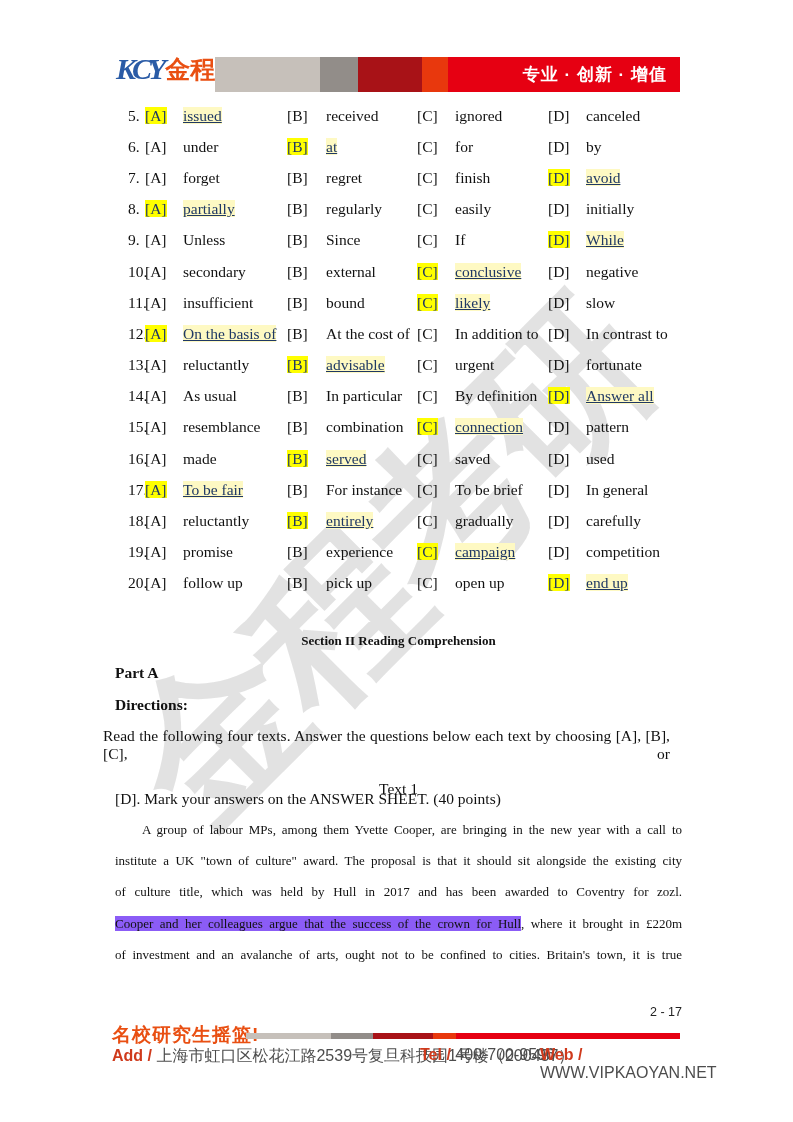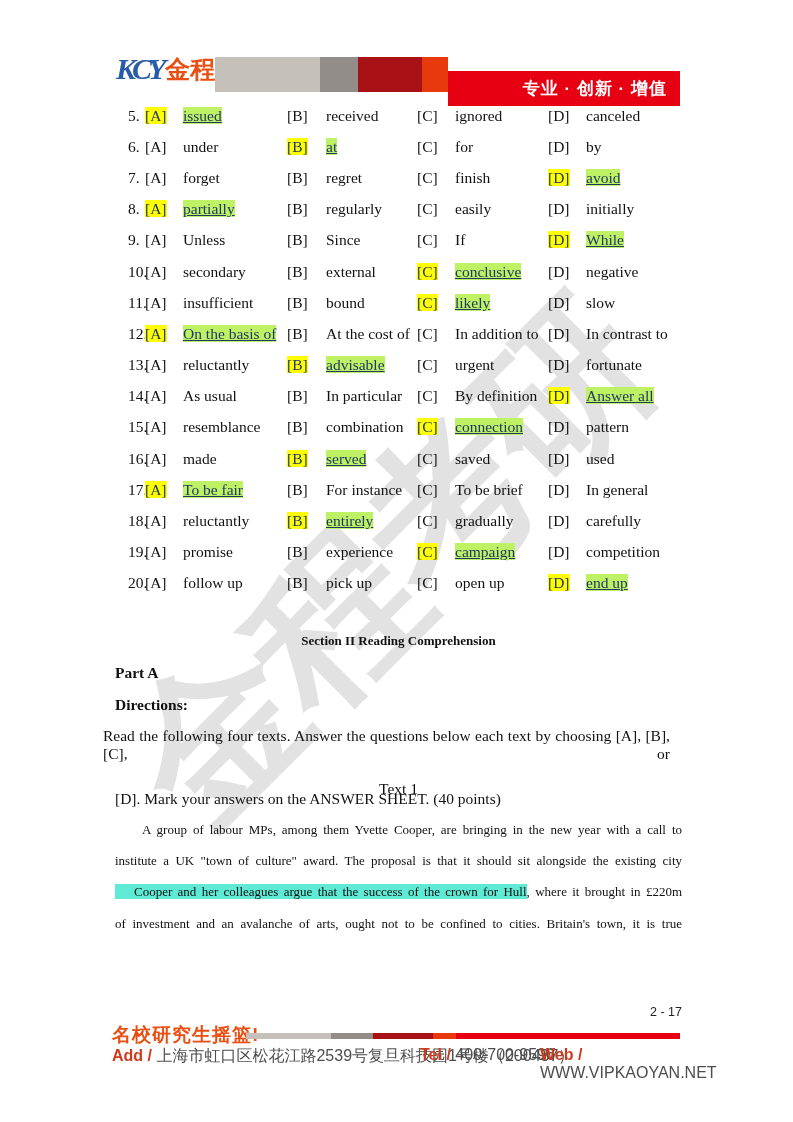--- a/index.html
+++ b/index.html
@@ -33,36 +33,36 @@
   .ans-row { display:flex; height:31.2px; align-items:center; }
   .cell { display:block; white-space:nowrap; }
   .c-num { width:30px; padding-left:13px; }
   .c-br  { width:38px; }
   .c-brB { width:39px; }
   .c-txtA { width:104px; }
   .c-txtB { width:91px; }
   .c-txtC { width:93px; }
   .c-txtD { flex:1; }
   .hl-br  { background:#ffff00; color:#1f3864; }
-  .hl-txt { background:#bef264; color:#1f3864; text-decoration:underline; }
+  .hl-txt { background:#fef9c3; color:#1f3864; text-decoration:underline; }
 
   
   .sec-title { position:absolute; left:115px; top:633px; width:567px; text-align:center;
                font-weight:bold; font-size:13px; }
   .part-a     { position:absolute; left:115px; top:664px; font-weight:bold; font-size:15.5px; }
   .directions-label { position:absolute; left:115px; top:696px; font-weight:bold; font-size:15.5px; }
   .dir-line1 { position:absolute; left:103px; top:727px; width:567px; font-size:15.5px;
                text-align:justify; text-align-last:justify; }
   .dir-line2 { position:absolute; left:115px; top:790px; width:567px; font-size:15.5px; }
   .text1-title { position:absolute; left:115px; top:780px; width:567px; text-align:center; font-size:15.5px; }
   .paragraph { position:absolute; left:115px; top:814px; width:567px; font-size:13px; }
   .para-line { height:31.2px; line-height:31.2px; text-align:justify; text-align-last:justify;
                white-space:nowrap; }
   .para-line.indent { padding-left:27px; }
-  .para-hl { background:#5eead4;padding-left:19px; }
+  .para-hl { background:#8b5cf6; }
 
   
   .page-num { position:absolute; left:600px; top:1005px; width:82px; text-align:right;
               font-family:"Liberation Sans","DejaVu Sans",sans-serif; font-size:12.5px; color:#222; }
   .ftr-slogan { position:absolute; left:112px; top:1022px;
                 font-family:"Liberation Sans","DejaVu Sans",sans-serif; font-weight:bold;
                 font-size:19px; color:#e94f12; letter-spacing:1px; }
   .ftr-bar { position:absolute; left:246px; top:1033px; width:434px; height:6px; display:flex; }
   .ftr-bar .seg { height:100%; }
   .ftr-bar .seg.last { flex:1; }
@@ -84,21 +84,21 @@
     <div class="hdr-logo">
       <span class="hdr-kcy">KCY</span>
       <span class="hdr-cn">金程考研</span>
     </div>
     <div class="hdr-bar">
 
     <div class="seg" style="background: rgb(198, 192, 186); width: 105px;"></div>
         <div class="seg" style="background: rgb(146, 141, 137); width: 38px;"></div>
         <div class="seg" style="background: rgb(168, 18, 23); width: 64px;"></div>
         <div class="seg" style="background: rgb(232, 56, 13); width: 26px;"></div>
-        <div class="seg last" style="background: rgb(230, 0, 18); margin-top: 14px;">
+        <div class="seg last" style="background: rgb(230, 0, 18);">
           <span class="hdr-banner-text">专业 · 创新 · 增值</span>
         </div>
       </div>
 
     <div class="answers">
         <div class="ans-row">
           <span class="cell c-num">5.</span>
           <span class="cell c-br"><span class="hl-br">[A]</span></span>
           <span class="cell c-txtA"><span class="hl-txt">issued</span></span>
           <span class="cell c-brB"><span>[B]</span></span>
@@ -278,20 +278,21 @@
     <div class="sec-title">Section II Reading Comprehension</div>
     <div class="part-a">Part A</div>
     <div class="directions-label">Directions:</div>
     <div class="dir-line1">Read the following four texts. Answer the questions below each text by choosing [A], [B], [C], or</div>
     <div class="dir-line2">[D]. Mark your answers on the ANSWER SHEET. (40 points)</div>
     <div class="text1-title">Text 1</div>
 
     <div class="paragraph">
         <div class="para-line indent"><span>A group of labour MPs, among them Yvette Cooper, are bringing in the new year with a call to</span></div>
         <div class="para-line"><span>institute a UK "town of culture" award. The proposal is that it should sit alongside the existing city</span></div>
+        <div class="para-line"><span>of culture title, which was held by Hull in 2017 and has been awarded to Coventry for zozl.</span></div>
         <div class="para-line"><span class="para-hl">Cooper and her colleagues argue that the success of the crown for Hull</span><span>, where it brought in £220m</span></div>
         <div class="para-line"><span>of investment and an avalanche of arts, ought not to be confined to cities. Britain's town, it is true</span></div>
       </div>
 
     <div class="page-num">2 - 17</div>
     <div class="ftr-slogan">名校研究生摇篮!</div>
     <div class="ftr-bar">
         <div class="seg" style="background: rgb(198, 192, 186); width: 85px;"></div>
         <div class="seg" style="background: rgb(146, 141, 137); width: 42px;"></div>
         <div class="seg" style="background: rgb(168, 18, 23); width: 60px;"></div>

